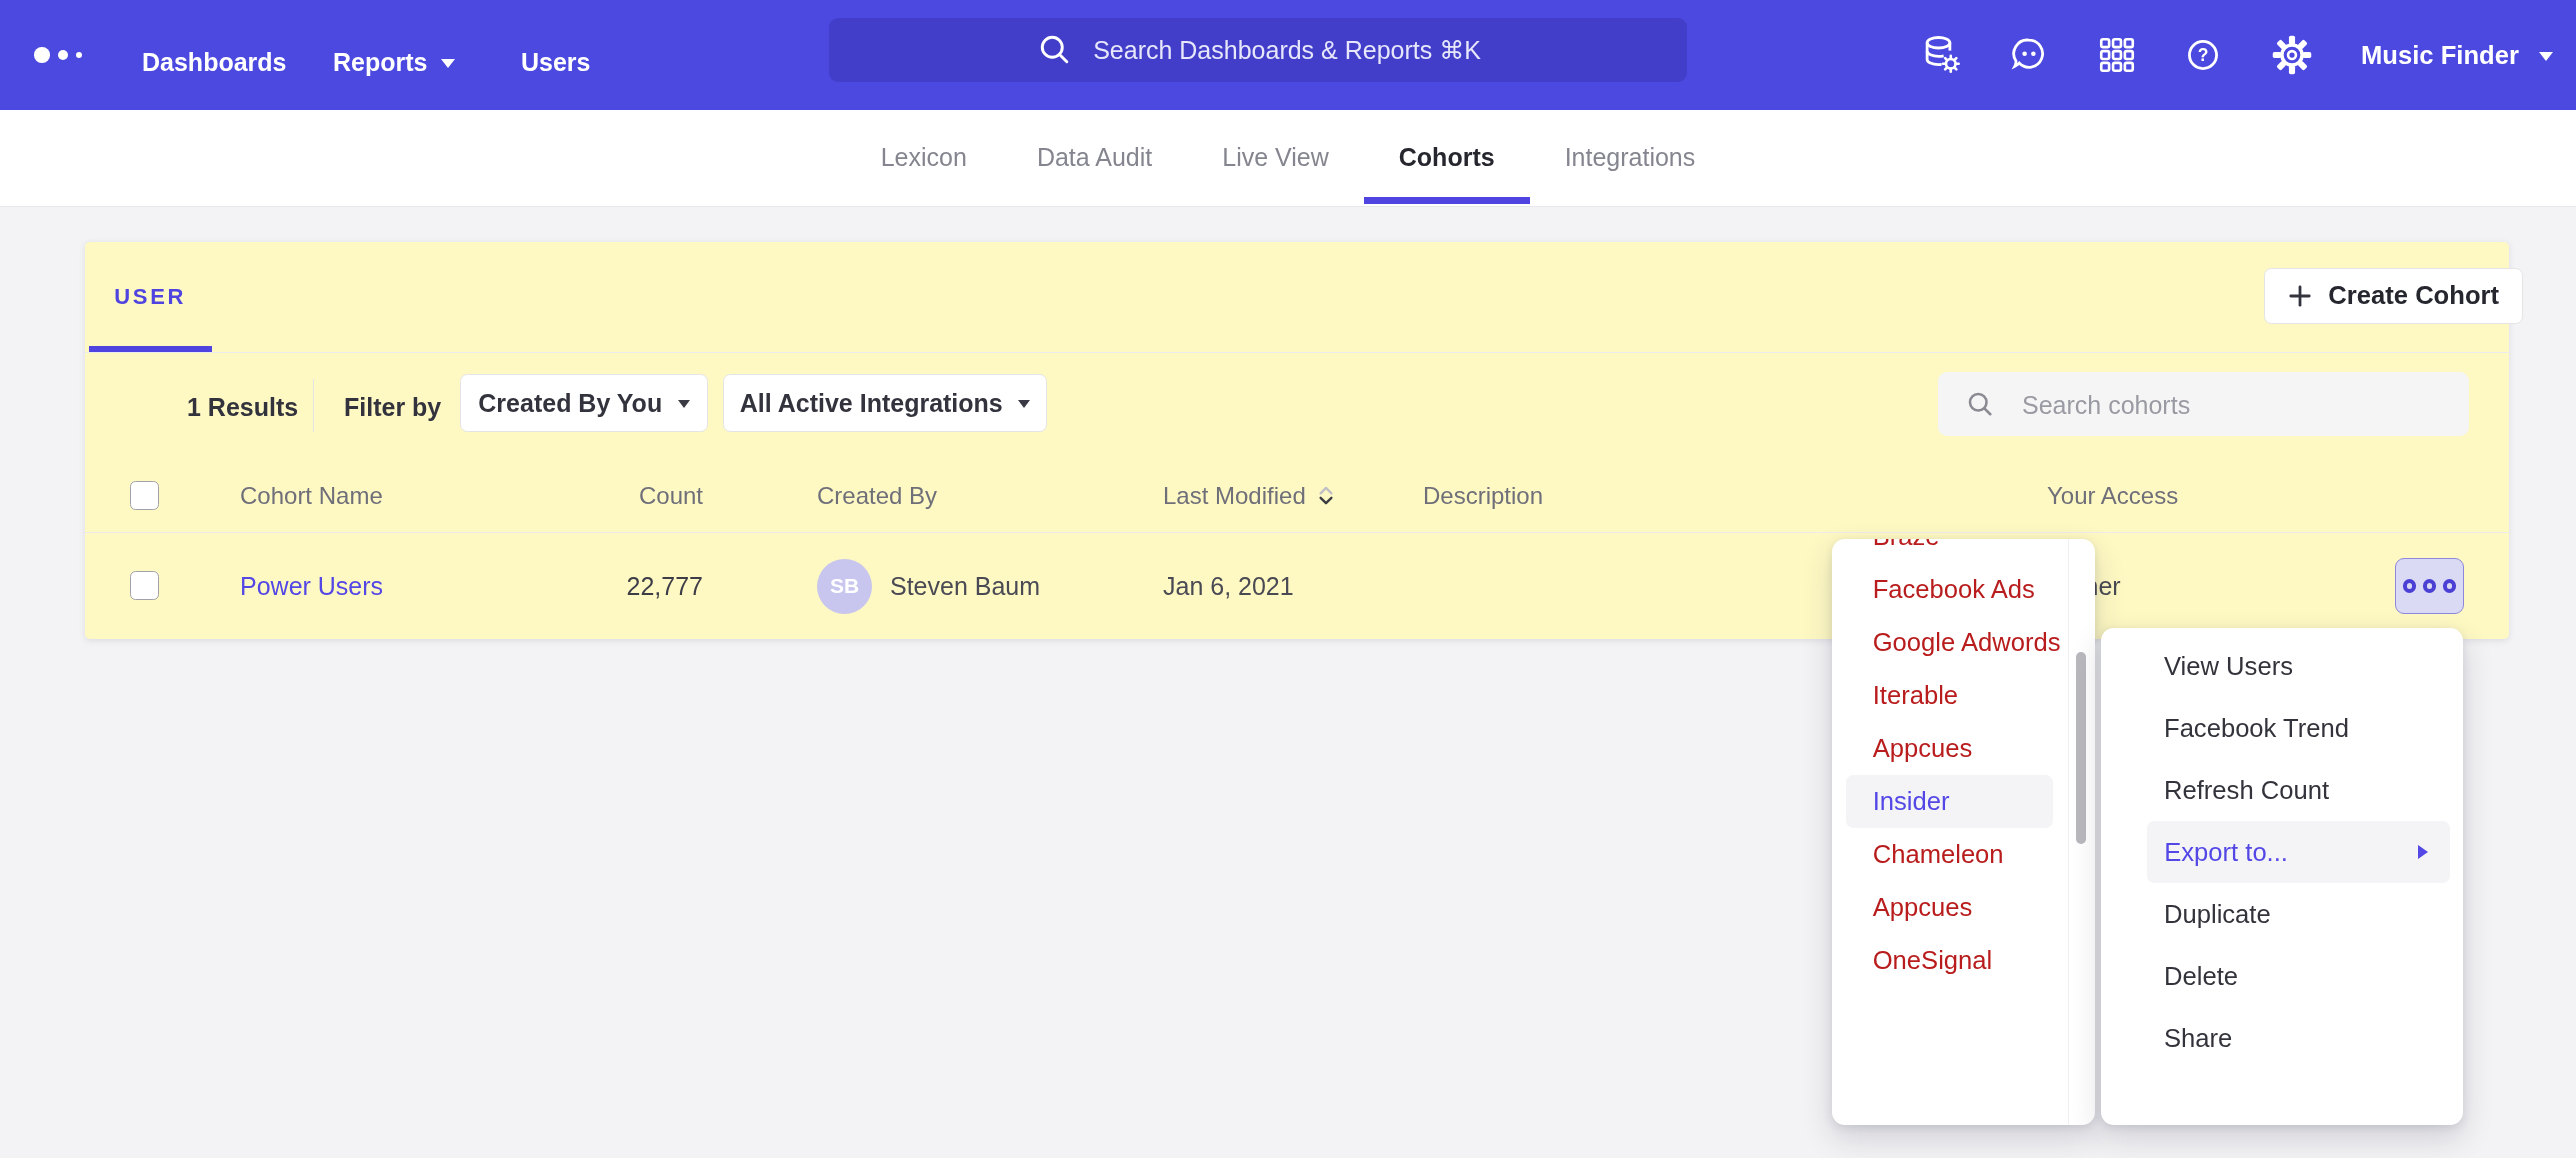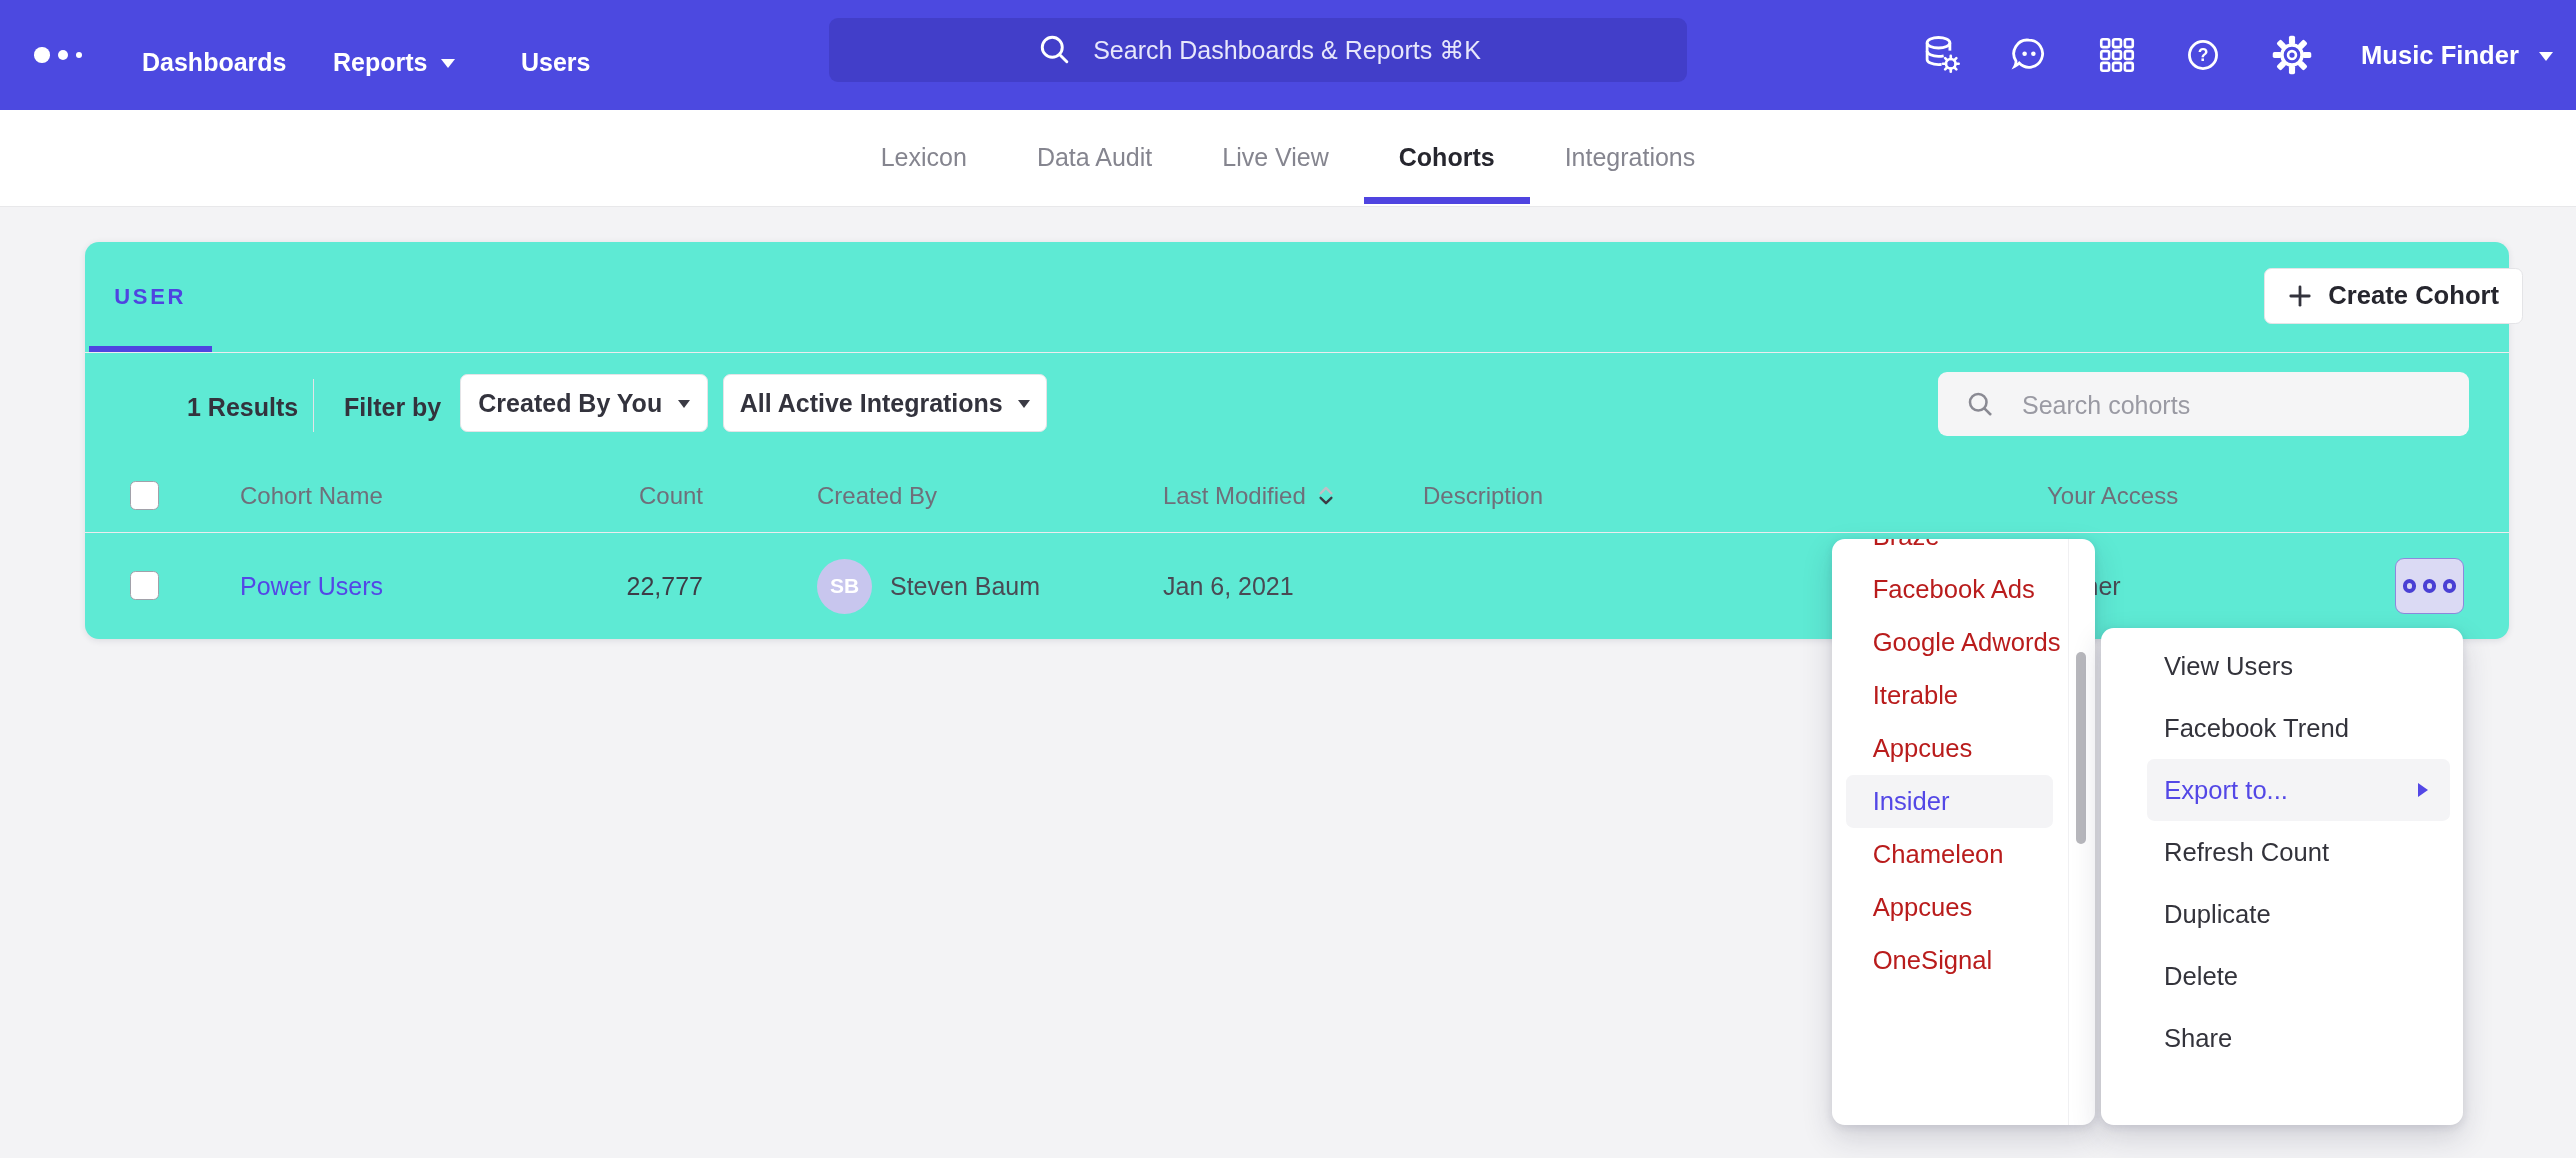--- a/index.html
+++ b/index.html
@@ -30,22 +30,22 @@
   
   .tabbar{position:absolute;left:0;top:110px;width:2576px;height:96px;background:#fff;
           border-bottom:1.8px solid #e8e8ea;display:flex;justify-content:center;}
   .tab{position:relative;height:94px;display:flex;align-items:center;padding:0 35px;
        font-size:25px;color:#85858f;font-weight:500;cursor:pointer;}
   .tab.active{color:#26262e;font-weight:700;}
   .tab.active::after{content:"";position:absolute;left:0;right:0;bottom:0;height:7.3px;
        background:var(--accent,#4f44e0);}
 
   
-  .card{position:absolute;left:85px;top:242px;width:2424px;height:397px;background:#5eead4;
-        border-radius:14px;box-shadow:0 1.8px 6.4px rgba(40,40,70,.10);}
+  .card{position:absolute;left:85px;top:242px;width:2424px;height:397px;background:#fef9c3;
+        border-radius:5px;box-shadow:0 1.8px 6.4px rgba(40,40,70,.10);}
   .usertab{position:absolute;left:3.7px;top:0;height:110px;padding:0 25.6px;display:flex;align-items:center;
         color:var(--accent,#4f44e0);font-size:22px;font-weight:700;letter-spacing:2.7px;cursor:pointer;}
   .usertab::after{content:"";position:absolute;left:0;right:0;bottom:0;height:6.4px;
         background:var(--accent,#4f44e0);}
   .hdr-divider{position:absolute;left:0;top:110px;width:100%;height:0;border-top:1.8px solid #ececef;}
   .btn-create{position:absolute;left:2142px;top:25.6px;width:259px;height:56px;border:1.8px solid #e4e4e7;
         border-radius:7.3px;background:#fff;display:flex;align-items:center;justify-content:center;gap:16.4px;
         font-size:25.6px;font-weight:600;color:#26262e;cursor:pointer;box-sizing:border-box;margin-left:37px;}
 
   
@@ -300,24 +300,24 @@
       <div class="mi">Appcues</div>
       <div class="mi">OneSignal</div>
     </div>
     <div class="sb-track"></div>
     <div class="sb-thumb"></div>
   </div>
 
   <div class="menu ctxmenu">
     <div class="mi">View Users</div>
     <div class="mi">Facebook Trend</div>
+    <div class="mi">Refresh Count</div>
     <div class="mi hl">
       <span>Export to...</span>
       <span class="arrow-r"></span>
     </div>
-    <div class="mi">Refresh Count</div>
     <div class="mi">Duplicate</div>
     <div class="mi">Delete</div>
     <div class="mi">Share</div>
   </div>
 
 </div>
 
 
 </body></html>

